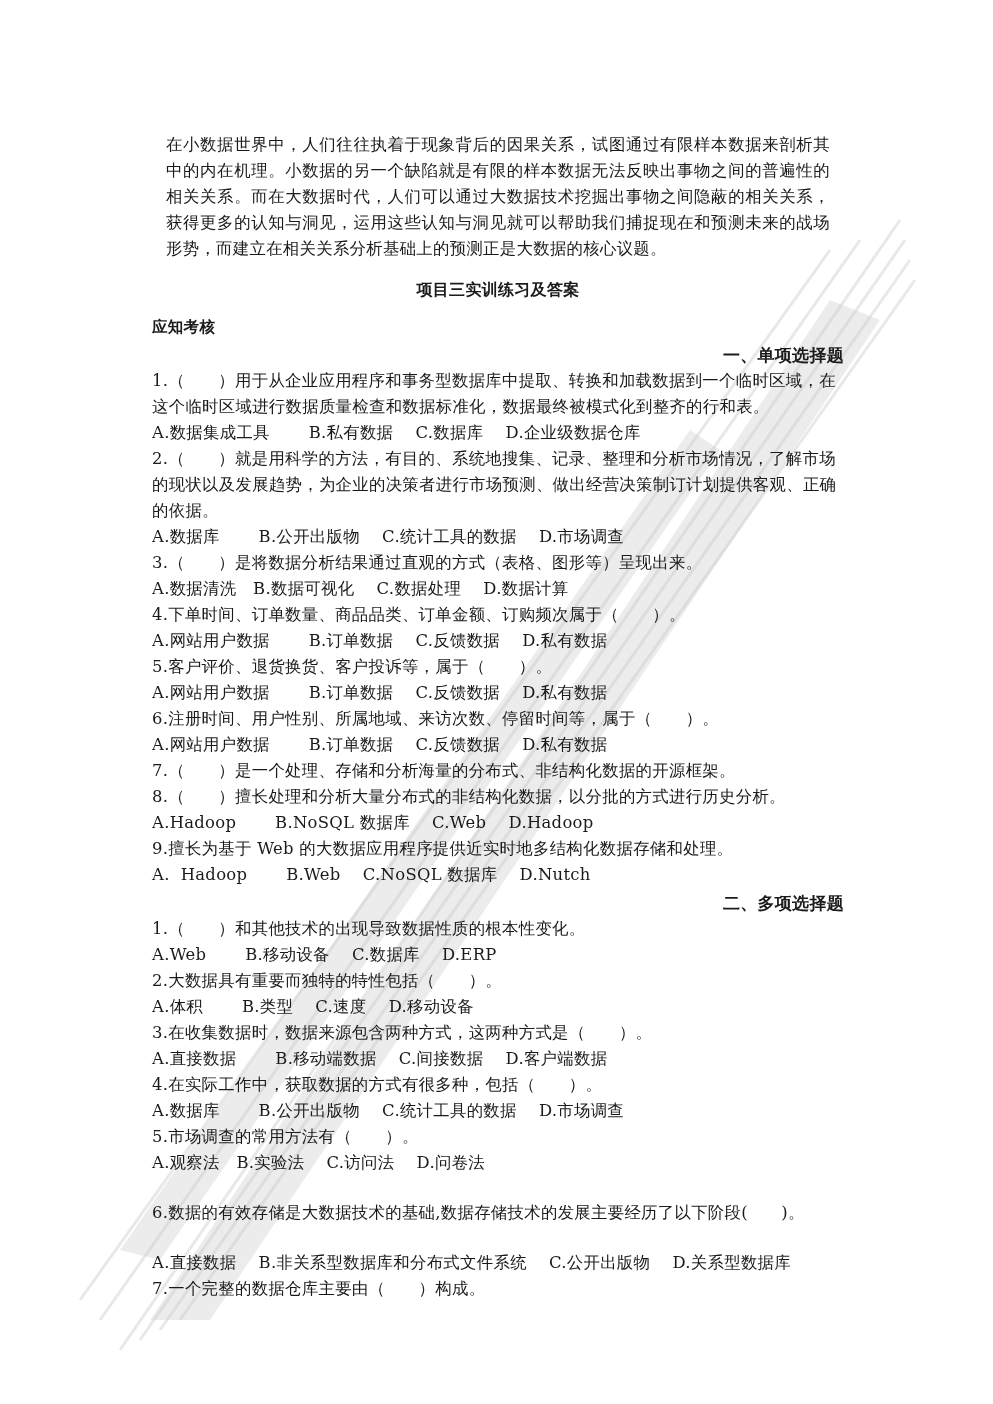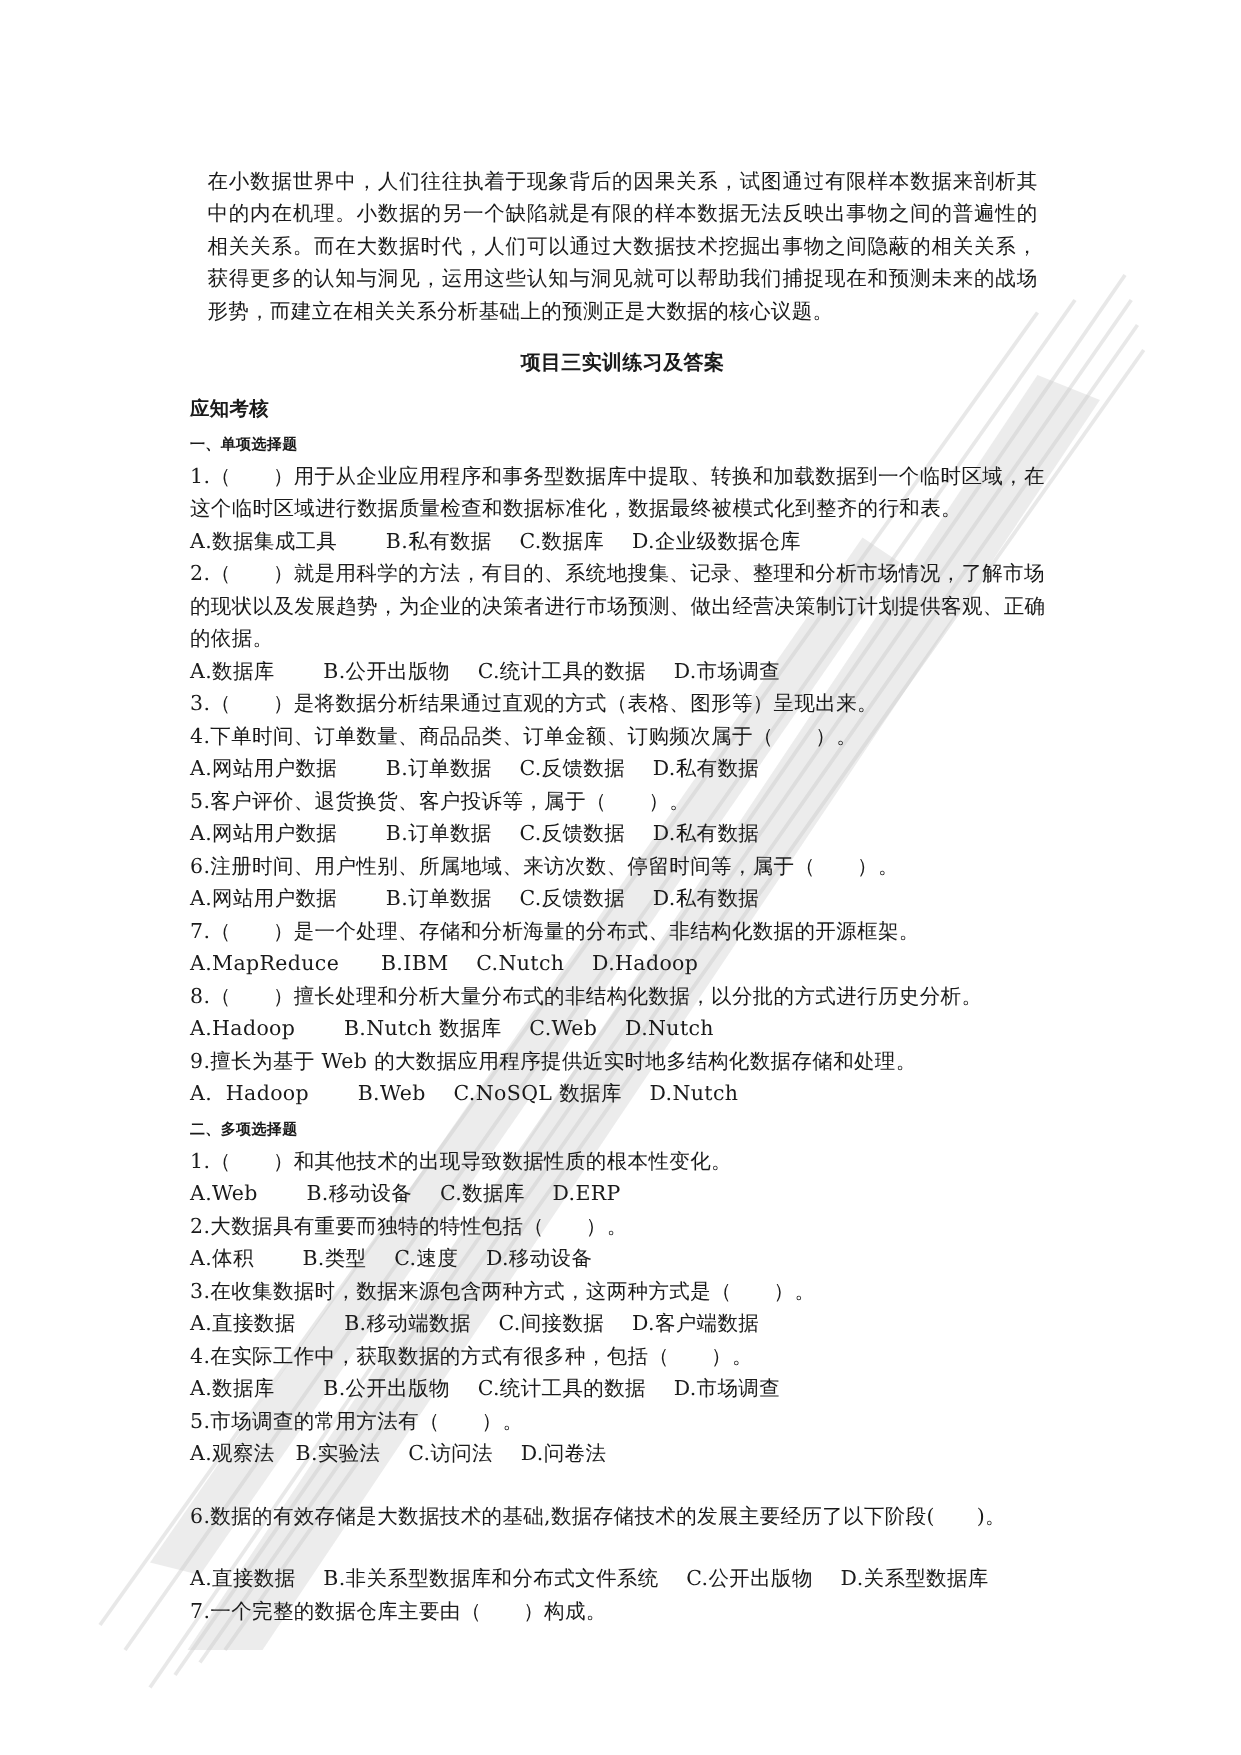--- a/index.html
+++ b/index.html
@@ -11,21 +11,21 @@
   .page {
     position: absolute; left: 152px; top: 118px; width: 692px;
     font-size: 16.4px; line-height: 26px; letter-spacing: 0.3px;
   }
   .p { margin: 14px; text-align: justify; }
   .title {
     text-align: center; font-family: "DejaVu Sans", "Liberation Sans", sans-serif;
     font-weight: bold; font-size: 16px; margin: 14px 0 10px 0; line-height: 28px;
   }
   .sub { font-family: "DejaVu Sans", "Liberation Sans", sans-serif; font-weight: bold; font-size: 15.5px; margin: 6px 0 2px 0; }
-  .sec { font-family: "DejaVu Sans", "Liberation Sans", sans-serif; font-weight: bold; font-size: 12px; margin: 2px 0 0 0; }
+  .sec { font-family: "DejaVu Sans", "Liberation Sans", sans-serif; font-weight: bold; font-size: 17px; margin: 2px 0 0 0; text-align: right; }
   .q { margin: 0; }
   .opts { margin: 0; white-space: pre; }
   .gap { margin-top: 24px; }
 </style>
 </head>
 <body>
 
 <svg class="watermark" viewBox="0 0 993 1404" xmlns="http://www.w3.org/2000/svg">
   <g stroke="#d6d6d6" stroke-width="3" opacity="0.55" fill="none">
     <line x1="120" y1="1350" x2="900" y2="220"></line>
@@ -47,30 +47,30 @@
   <div class="title">项目三实训练习及答案</div>
   <div class="sub">应知考核</div>
 
   <div>
     <div class="sec">一、单项选择题</div>
     <p class="q">1.（　　）用于从企业应用程序和事务型数据库中提取、转换和加载数据到一个临时区域，在这个临时区域进行数据质量检查和数据标准化，数据最终被模式化到整齐的行和表。</p>
     <p class="opts">A.数据集成工具　　 B.私有数据　 C.数据库　 D.企业级数据仓库</p>
     <p class="q">2.（　　）就是用科学的方法，有目的、系统地搜集、记录、整理和分析市场情况，了解市场的现状以及发展趋势，为企业的决策者进行市场预测、做出经营决策制订计划提供客观、正确的依据。</p>
     <p class="opts">A.数据库　　 B.公开出版物　 C.统计工具的数据　 D.市场调查</p>
     <p class="q">3.（　　）是将数据分析结果通过直观的方式（表格、图形等）呈现出来。</p>
+    <p class="opts">A.数据清洗　B.数据可视化　 C.数据处理　 D.数据计算</p>
     <p class="q">4.下单时间、订单数量、商品品类、订单金额、订购频次属于（　　）。</p>
     <p class="opts">A.网站用户数据　　 B.订单数据　 C.反馈数据　 D.私有数据</p>
     <p class="q">5.客户评价、退货换货、客户投诉等，属于（　　）。</p>
     <p class="opts">A.网站用户数据　　 B.订单数据　 C.反馈数据　 D.私有数据</p>
     <p class="q">6.注册时间、用户性别、所属地域、来访次数、停留时间等，属于（　　）。</p>
     <p class="opts">A.网站用户数据　　 B.订单数据　 C.反馈数据　 D.私有数据</p>
     <p class="q">7.（　　）是一个处理、存储和分析海量的分布式、非结构化数据的开源框架。</p>
-    <p class="opts">A.MapReduce　　B.IBM　 C.Nutch　 D.Hadoop</p>
     <p class="q">8.（　　）擅长处理和分析大量分布式的非结构化数据，以分批的方式进行历史分析。</p>
-    <p class="opts">A.Hadoop　　 B.Nutch 数据库　 C.Web　 D.Nutch</p>
+    <p class="opts">A.Hadoop　　 B.NoSQL 数据库　 C.Web　 D.Hadoop</p>
     <p class="q">9.擅长为基于 Web 的大数据应用程序提供近实时地多结构化数据存储和处理。</p>
     <p class="opts">A.  Hadoop　　 B.Web　 C.NoSQL 数据库　 D.Nutch</p>
   </div>
 
   <div>
     <div class="sec">二、多项选择题</div>
     <p class="q">1.（　　）和其他技术的出现导致数据性质的根本性变化。</p>
     <p class="opts">A.Web　　 B.移动设备　 C.数据库　 D.ERP</p>
     <p class="q">2.大数据具有重要而独特的特性包括（　　）。</p>
     <p class="opts">A.体积　　 B.类型　 C.速度　 D.移动设备</p>

